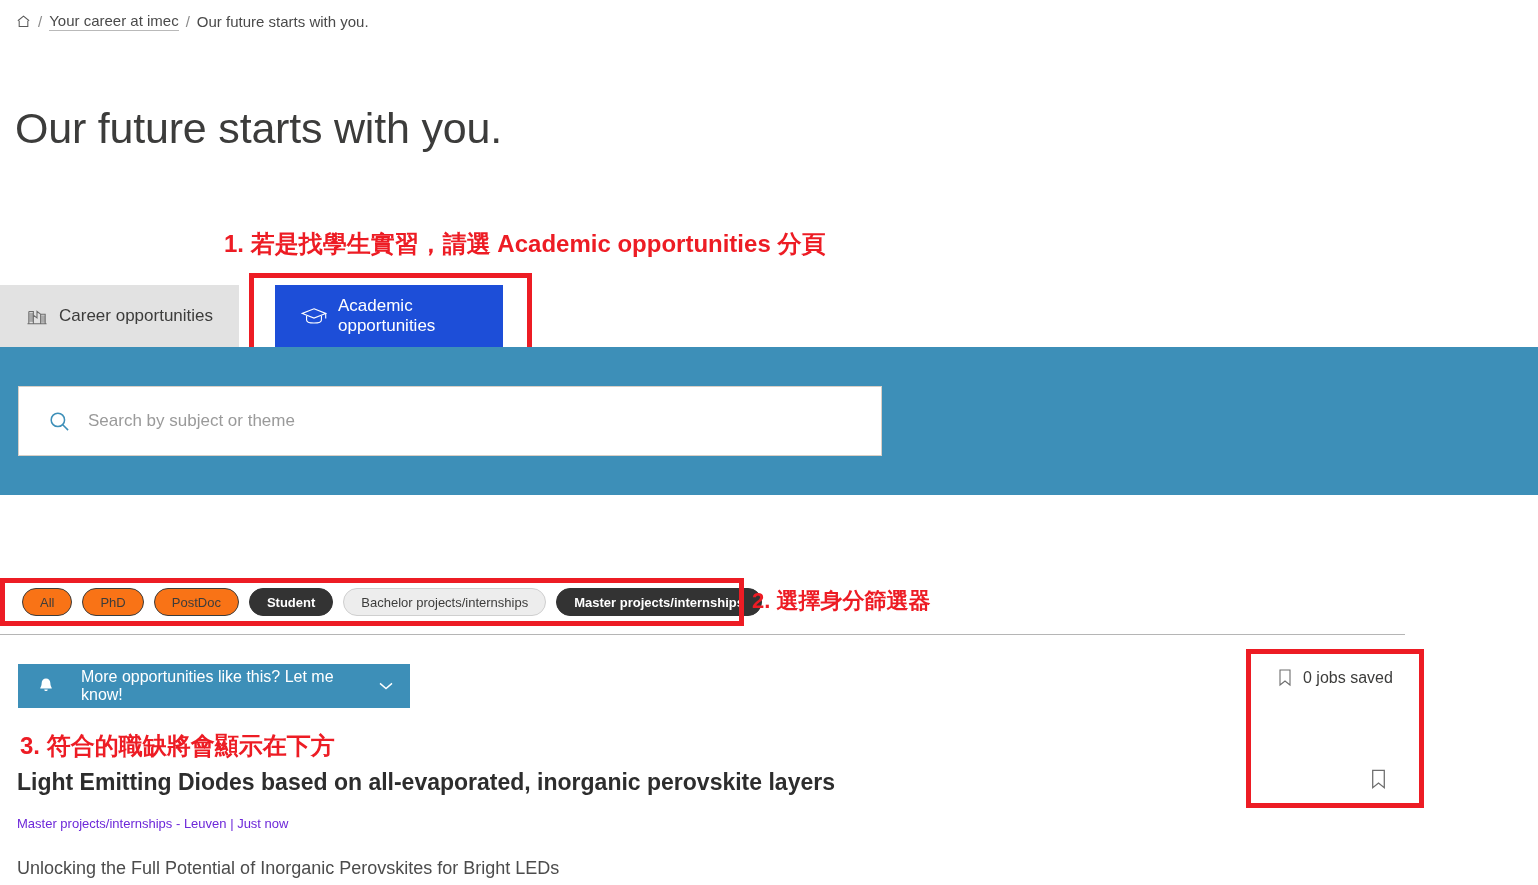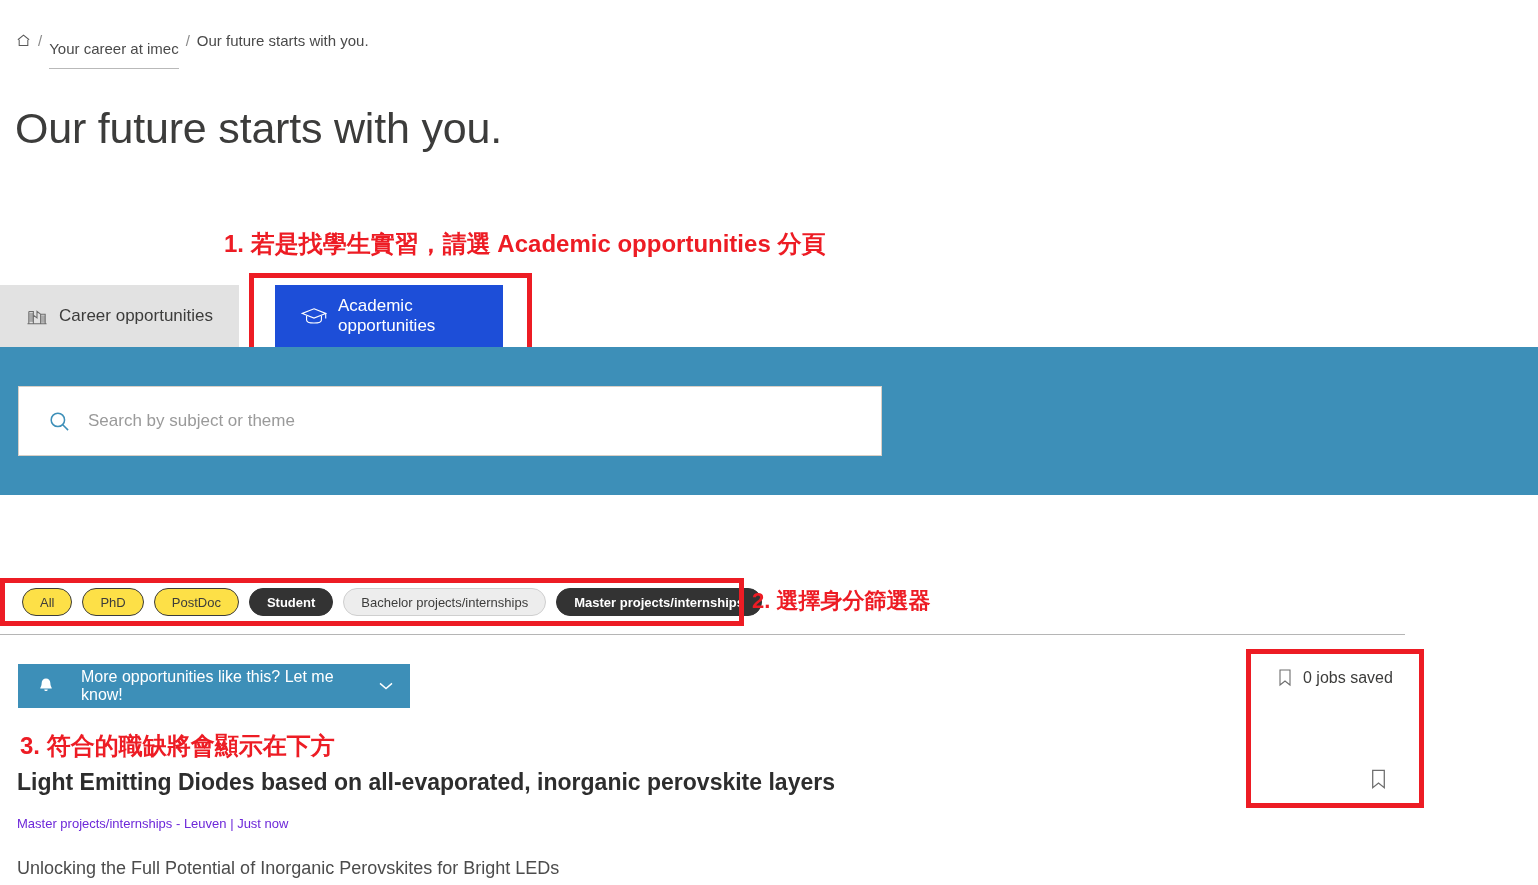--- a/index.html
+++ b/index.html
@@ -12,21 +12,21 @@
   }
   #root { position: relative; width: 1538px; height: 885px; }
 
   
   .breadcrumb {
     position: absolute; left: 16px; top: 12px;
     display: flex; align-items: center; gap: 7px;
     font-size: 15px; color: #4a4a4a;
   }
   .breadcrumb .sep { color: #8a8a8a; }
-  .crumb-link { color: #4a4a4a; text-decoration: none; border-bottom: 1px solid #b9b9b9; padding-bottom: 11px; margin-top: 28px; }
+  .crumb-link { color: #4a4a4a; text-decoration: none; border-bottom: 1px solid #b9b9b9; padding-bottom: 1px; }
   .crumb-current { color: #4a4a4a; }
   .home-ico { display:inline-block; width:15px; height:15px; }
 
   
   .page-title {
     position: absolute; left: 15px; top: 76px;
     font-size: 43px; font-weight: 400; color: #3c3c3b;
     letter-spacing: -0.2px; line-height: 1.1;
   }
 
@@ -79,21 +79,21 @@
   
   .filters { position: absolute; left: 0; top: 524px; width: 1538px; height: 52px; }
 
   
   .pills { position: absolute; left: 22px; top: 588px; display: flex; gap: 10px; align-items: center; }
   .pill {
     height: 28px; border-radius: 16px;
     display: inline-flex; align-items: center; justify-content: center;
     padding: 0 17px; font-size: 13px; cursor: pointer; white-space: nowrap;
   }
-  .pill.outline { background: #fde047; border: 1px solid #3c3c3b; color: #3c3c3b; }
+  .pill.outline { background: #f97316; border: 1px solid #3c3c3b; color: #3c3c3b; }
   .pill.light   { background: #ededed; border: 1px solid #cfcfcf; color: #3c3c3b; }
   .pill.dark    { background: #333333; border: 1px solid #333333; color: #ffffff; font-weight: bold; }
 
   .hrule { position: absolute; left: 0px; top: 634px; width: 1405px; height: 1px; background: #b5b5b5; }
 
   
   .notify {
     position: absolute; left: 18px; top: 664px;
     width: 392px; height: 44px; background: #3d8fb8;
     display: flex; align-items: center; gap: 27px;

